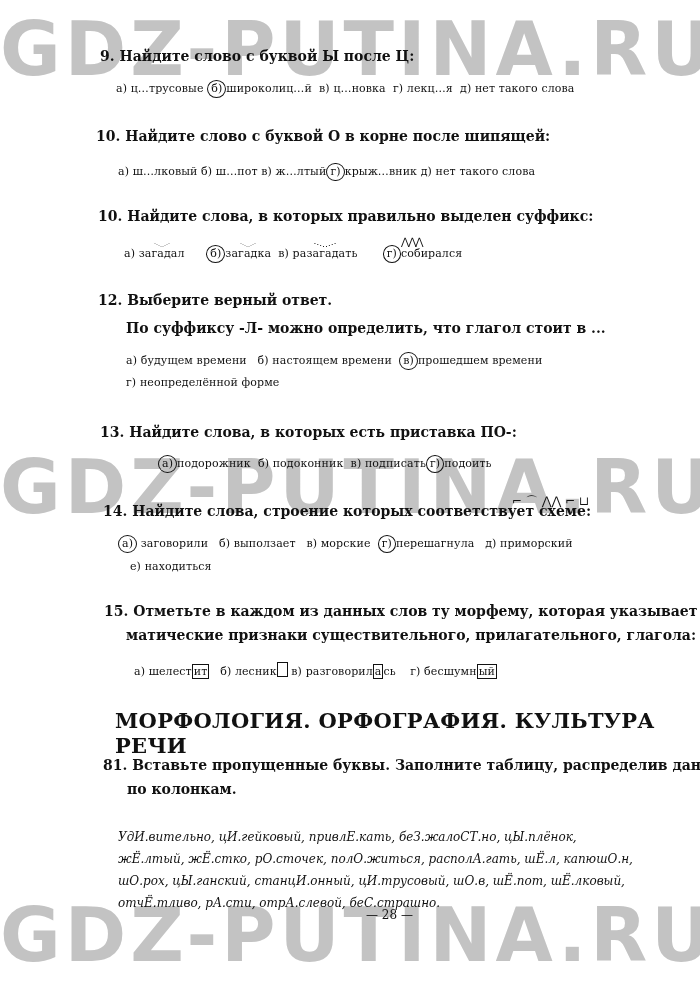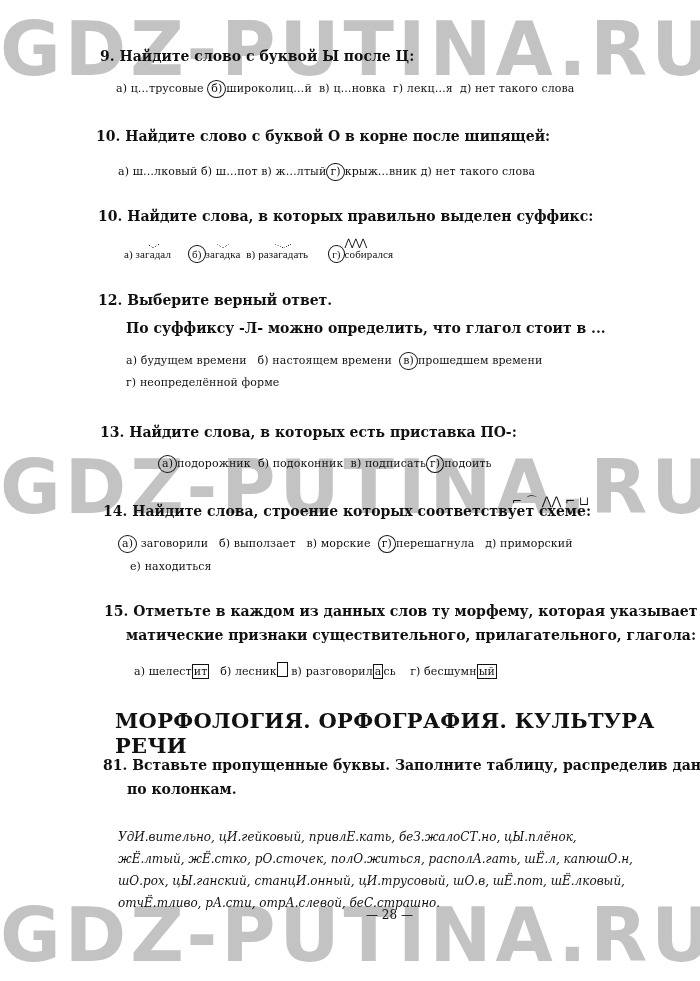--- a/index.html
+++ b/index.html
@@ -73,21 +73,21 @@
     <span><span>а)</span> <span>ш…лковый</span></span>
     <span><span>б)</span> <span>ш…пот</span></span>
     <span><span>в)</span> <span>ж…лтый</span></span><span><span class="circ">г)</span><span>крыж…вник</span></span>
     <span><span>д)</span> <span>нет такого слова</span></span>
   </div>
 
   <div class="q" style="top:208px; left:98px;">
     <span>10.</span>
     <span>Найдите слова, в которых правильно выделен суффикс:</span>
   </div>
-  <div class="ans" style="left:124px; top:245px;font-family:Liberation Serif, serif;">
+  <div class="ans" style="left:124px; top:245px;">
     <span><span>а)</span> <span class="arc">загадал</span></span>
     &nbsp;&nbsp;&nbsp;&nbsp;&nbsp;<span><span class="circ">б)</span><span class="arc">загадка</span></span>
     &nbsp;<span><span>в)</span> <span class="arc">разагадать</span></span>
     &nbsp;&nbsp;&nbsp;&nbsp;&nbsp;&nbsp;<span><span class="circ">г)</span><span class="zig">собирался</span></span>
   </div>
 
   <div class="q" style="top:292px; left:98px;">
     <span>12.</span>
     <span>Выберите верный ответ.</span>
   </div>

